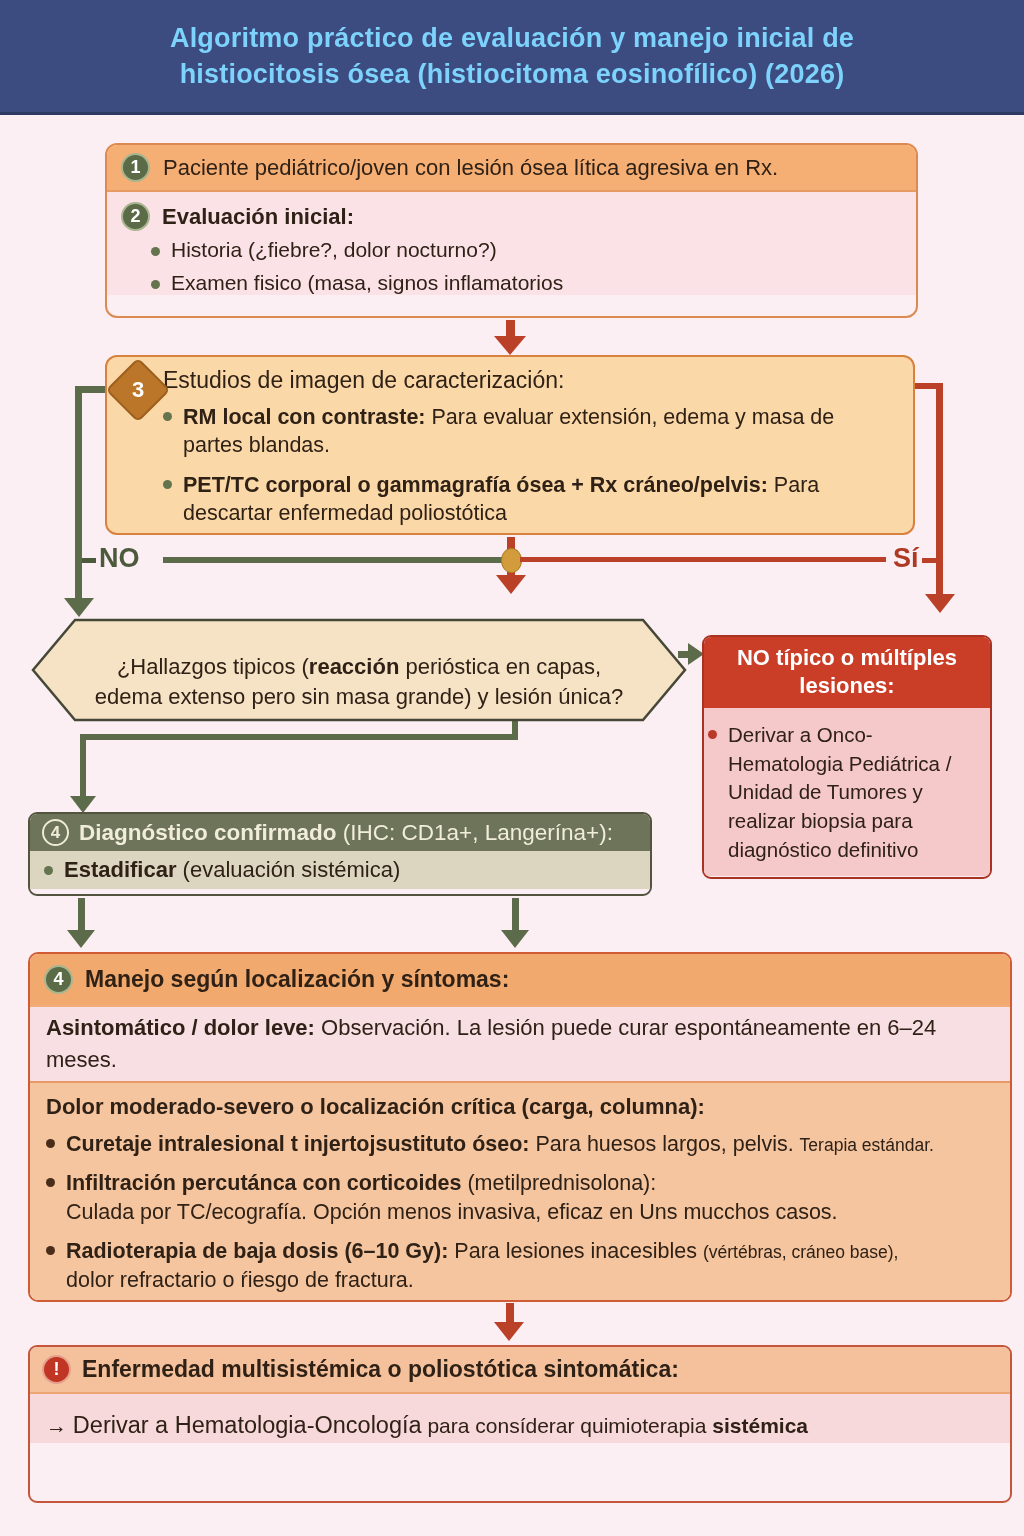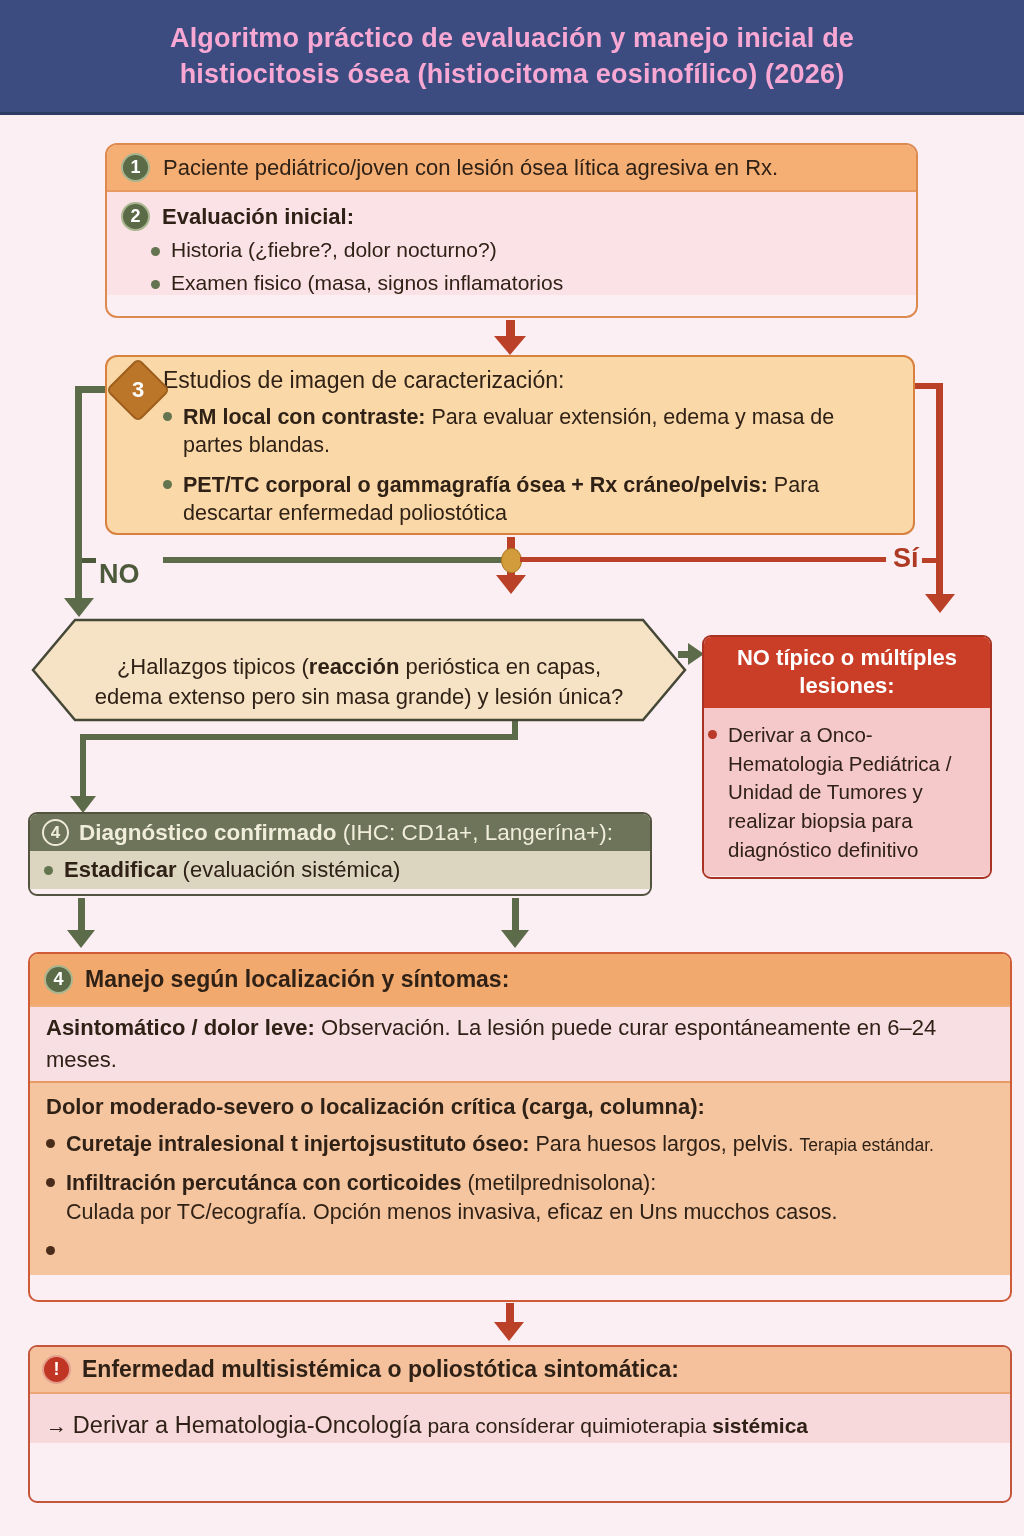--- a/index.html
+++ b/index.html
@@ -11,21 +11,21 @@
     --ink:#2f2116;
   }
   html,body{margin:0;padding:0;background:#e9e9e9;}
   .page{position:relative;width:1024px;height:1536px;background:#fceff3;
         font-family:"Liberation Sans",sans-serif;color:var(--ink);overflow:hidden;}
 
   
   .titlebar{position:absolute;left:0;top:0;width:1024px;height:112px;background:#3c4c80;
             border-bottom:3px solid #2d3a64;display:flex;flex-direction:column;
             justify-content:center;align-items:center;gap:5px;}
-  .titlebar div{font-weight:700;font-size:27px;color:#f9a8d4;letter-spacing:.2px;}
+  .titlebar div{font-weight:700;font-size:27px;color:#7dd3fc;letter-spacing:.2px;}
 
   
   .fbox{position:absolute;border-radius:12px;overflow:hidden;box-sizing:border-box;}
   .cbadge{display:inline-flex;flex:none;align-items:center;justify-content:center;
           width:29px;height:29px;border-radius:50%;background:#5b6b47;
           border:2px solid #a9b58f;color:#fff;font-weight:700;font-size:18px;box-sizing:border-box;}
   .cbadge.red{background:#c03524;border-color:#e4a08c;}
   .circled{display:inline-flex;flex:none;align-items:center;justify-content:center;
            width:27px;height:27px;border-radius:50%;border:2px solid #eeead6;
            color:#f1eddb;font-weight:700;font-size:17px;box-sizing:border-box;}
@@ -105,21 +105,21 @@
     <div>histiocitosis ósea (histiocitoma eosinofílico) (2026)</div>
   </div>
 
   <div class="seg" style="left:506px;top:320px;width:9px;height:18px;background:var(--red);"></div>
   <div class="ah" style="left:494px;top:336px;border-left:16px solid transparent;border-right:16px solid transparent;border-top:19px solid var(--red);"></div>
 
   <div class="seg" style="left:75px;top:386px;width:34px;height:7px;background:var(--green);"></div>
   <div class="seg" style="left:75px;top:386px;width:7px;height:214px;background:var(--green);"></div>
   <div class="ah" style="left:64px;top:598px;border-left:15px solid transparent;border-right:15px solid transparent;border-top:19px solid var(--green);"></div>
   <div class="seg" style="left:82px;top:558px;width:14px;height:5px;background:var(--green-dark);"></div>
-  <div class="branch-label" style="left:99px;top:543px;color:var(--green-dark);margin-top:16px;">NO</div>
+  <div class="branch-label" style="left:99px;top:543px;color:var(--green-dark);">NO</div>
   <div class="seg" style="left:163px;top:557px;width:345px;height:6px;background:var(--green);"></div>
 
   <div class="seg" style="left:507px;top:537px;width:8px;height:40px;background:var(--red);"></div>
   <div class="ah" style="left:496px;top:575px;border-left:15px solid transparent;border-right:15px solid transparent;border-top:19px solid var(--red);"></div>
   <div class="seg" style="left:501px;top:548px;width:19px;height:23px;background:#d29b3b;border:1px solid #ad7a20;border-radius:50%;"></div>
 
   <div class="seg" style="left:520px;top:557px;width:366px;height:5px;background:var(--red);"></div>
   <div class="seg" style="left:922px;top:558px;width:15px;height:5px;background:var(--red);"></div>
   <div class="branch-label" style="left:893px;top:543px;color:#ae3a24;">Sí</div>
   <div class="seg" style="left:915px;top:383px;width:27px;height:6px;background:var(--red);"></div>
@@ -230,20 +230,24 @@
       </div>
       <div class="brow">
         <span class="dot dot-dark"></span>
         <span>
           <span><b>Infiltración percutánca con corticoides</b><span> (metilprednisolona):</span></span><br>
           <span>Culada por TC/ecografía. Opción menos invasiva, eficaz en Uns mucchos casos.</span>
         </span>
       </div>
       <div class="brow">
         <span class="dot dot-dark"></span>
+        <span>
+          <span><b>Radioterapia de baja dosis (6–10 Gy):</b><span> Para lesiones inacesibles </span><span class="small">(vértébras, cráneo base),</span></span><br>
+          <span>dolor refractario o ŕiesgo de fractura.</span>
+        </span>
       </div>
     </div>
   </div>
 
   <div class="fbox bxs">
     <div class="bxs-h">
       <span class="cbadge red">!</span>
       <b>Enfermedad multisistémica o poliostótica sintomática:</b>
     </div>
     <div class="bxs-b">

